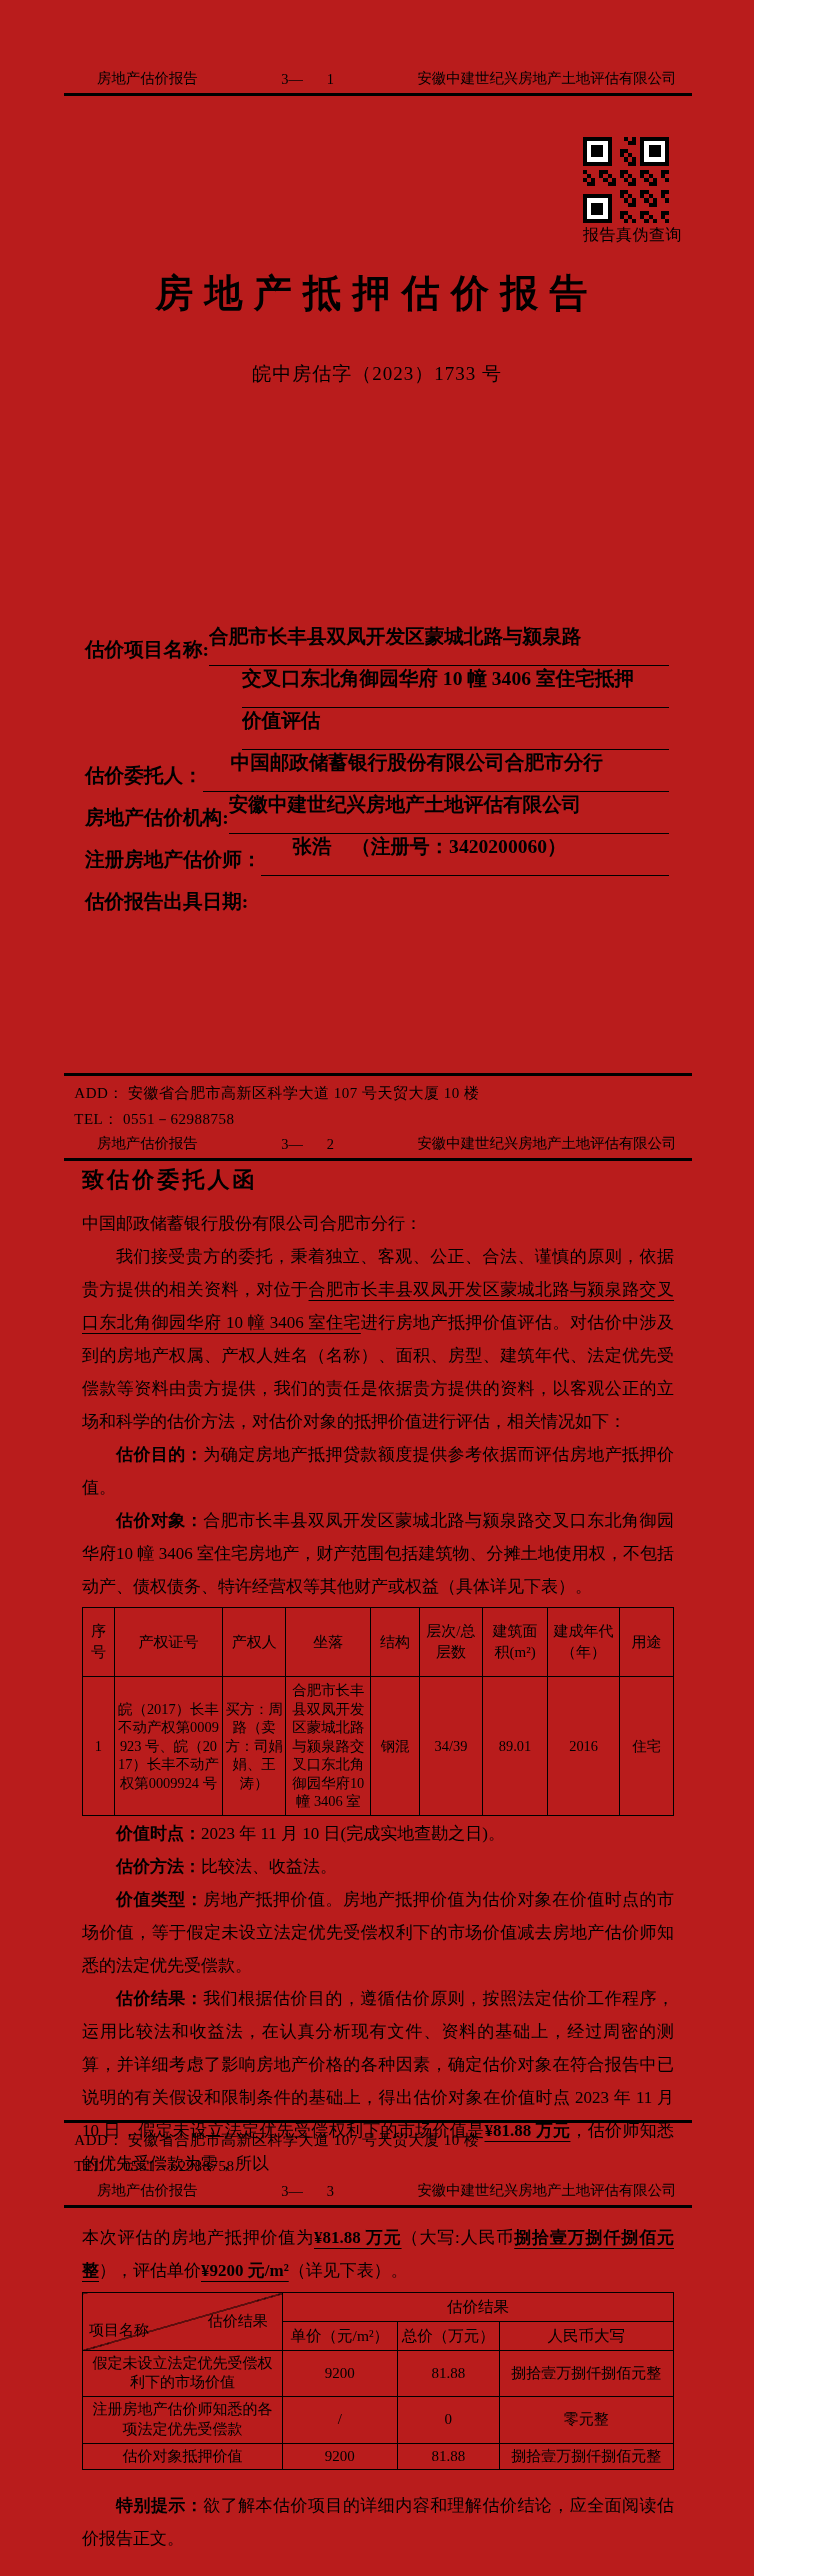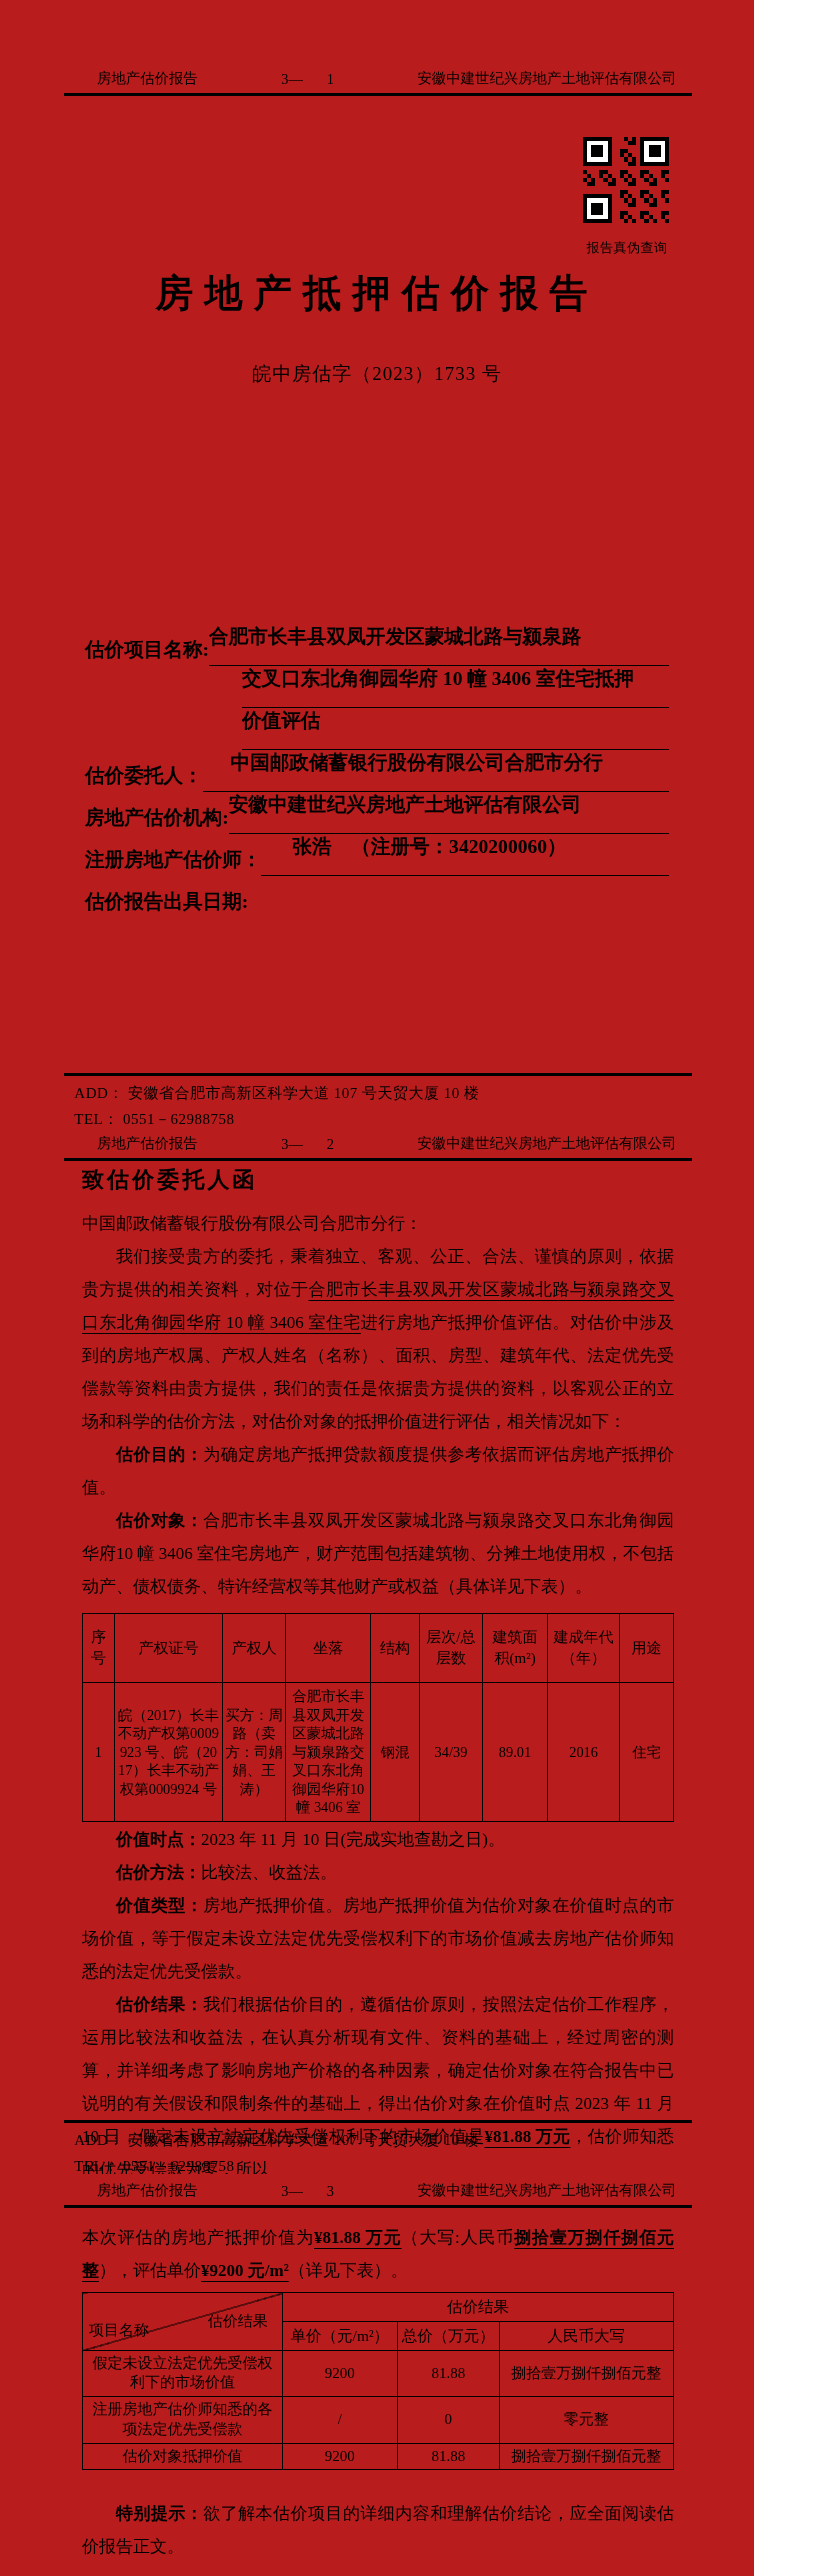--- a/index.html
+++ b/index.html
@@ -17,21 +17,21 @@
   .pagehead{position:absolute;left:64px;right:62px;border-bottom:3.1px solid #000;padding-bottom:5.2px}
   .pagehead .row{display:flex;justify-content:space-between;align-items:flex-end;font-size:14.4px;padding:0 15.5px 0 33px}
   .pagehead .pn{margin-left:24px}
   .pagefoot{position:absolute;left:64px;right:62px}
   .pagefoot .rule{border-top:3.1px solid #000}
   .pagefoot .fline{font-size:15px;letter-spacing:0.5px;margin-top:7.7px;padding-left:10.3px}
 
   
   .qrblock{position:absolute;top:137px;right:83px;width:88px;text-align:center}
   .qrblock svg{width:86px;height:86px;display:block}
-  .qrcaption{font-size:13px;margin-top:16px;letter-spacing:0.5px;white-space:nowrap}
+  .qrcaption{font-size:16px;margin-top:2px;letter-spacing:0.5px;white-space:nowrap}
   .covertitle{position:absolute;top:268px;left:0;width:100%;text-align:center;
     font-size:38px;font-weight:bold;letter-spacing:11.3px}
   .docno{position:absolute;top:361px;left:0;width:100%;text-align:center;font-size:19px;letter-spacing:1px}
   .cfields{position:absolute;top:624px;left:85px;right:85px;font-size:19.6px;font-weight:bold}
   .cline{height:42px;display:flex;align-items:flex-end}
   .clabel{white-space:nowrap;padding-bottom:3.1px}
   .cval{flex:1;border-bottom:1.5px solid #000;padding-bottom:15px;white-space:nowrap;overflow:hidden}
   .ind7{width:157px;flex:none}
   .ind9{width:197px;flex:none}
   .pl55{padding-left:28px}
@@ -46,21 +46,21 @@
   .salutation{line-height:33px}
   .para{text-indent:2em}
   .para.noindent{text-indent:0}
   .blabel{font-weight:bold}
   .u{text-decoration:underline;text-decoration-thickness:1px;text-underline-offset:5.2px}
   .bu{font-weight:bold;text-decoration:underline;text-decoration-thickness:1px;text-underline-offset:5.2px}
 
   
   table{border-collapse:collapse;width:100%;table-layout:fixed}
   td,th{border:1px solid #000;text-align:center;vertical-align:middle;font-weight:normal;word-break:break-all}
-  .subjtable{margin:10px 0 1px 0;font-size:14.4px;line-height:18.5px;text-indent:0}
+  .subjtable{margin:4px 0 1px 0;font-size:14.4px;line-height:18.5px;text-indent:0}
   .subjtable th{font-size:15px;line-height:21.6px;padding:12.4px 2.1px}
   .subjtable td{padding:4.1px 2.1px}
 
   
   .restable{margin:5.2px 0 0 0;font-size:15px;line-height:19.6px;text-indent:0}
   .restable th{font-size:15.5px;padding:4.1px 2.1px}
   .restable td{padding:3.1px 2.1px}
   .diag{position:relative;padding:0;
     background-image:linear-gradient(to bottom right,transparent calc(50% - 0.5px),#000 calc(50% - 0.5px),#000 calc(50% + 0.5px),transparent calc(50% + 0.5px));}
   .diag .dt{position:absolute;top:34%;right:7%;font-size:15px}
@@ -344,18 +344,18 @@
       </tr>
       <tr>
         <td>估价对象抵押价值</td>
         <td>9200</td>
         <td>81.88</td>
         <td>捌拾壹万捌仟捌佰元整</td>
       </tr>
     </tbody>
       </table>
 
-    <p class="para" style="margin-top:27px"><span class="blabel">特别提示：</span><span>欲了解本估价项目的详细内容和理解估价结论，应全面阅读估价报告正文。</span></p>
+    <p class="para" style="margin-top:19px"><span class="blabel">特别提示：</span><span>欲了解本估价项目的详细内容和理解估价结论，应全面阅读估价报告正文。</span></p>
 
   </div>
 
 </div>
 
 
 </body></html>

